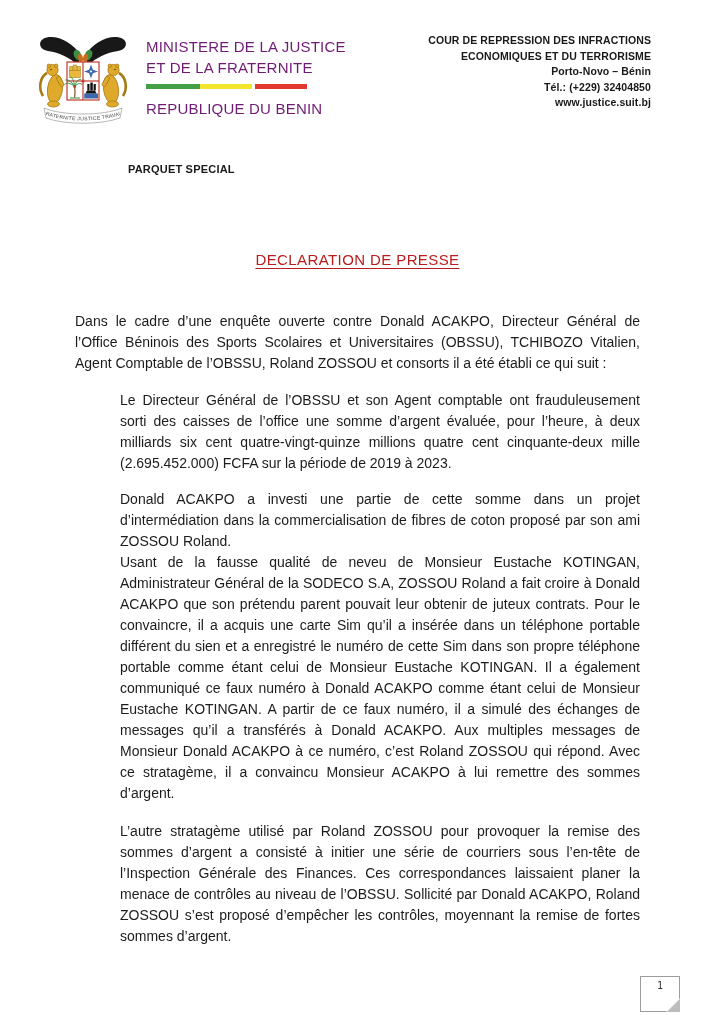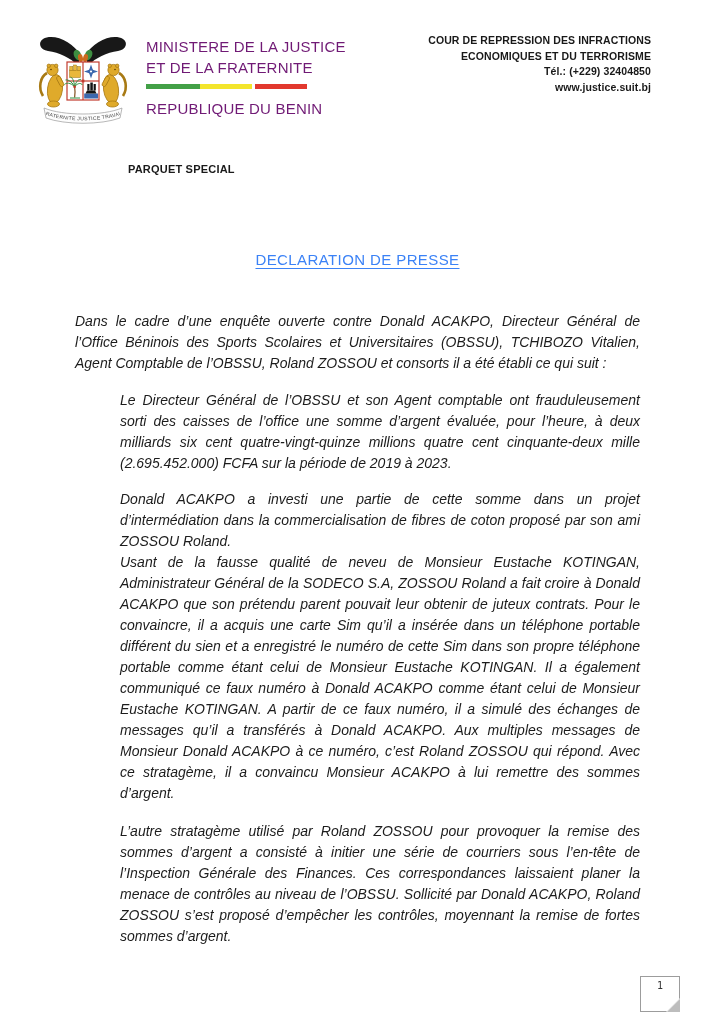--- a/index.html
+++ b/index.html
@@ -20,26 +20,26 @@
   .seg-gap { width:3px; background:#fff !important; }
   .seg-red { width:52px; }
 
   .court { position:absolute; top:33px; right:62px; text-align:right; }
   .court-line { font-size:10.5px; font-weight:bold; line-height:15.5px; color:#191919; letter-spacing:.1px; white-space:nowrap; }
 
   
   .service-label { position:absolute; left:128px; top:163px; font-size:11px; font-weight:bold; color:#1a1a1a; letter-spacing:.2px; }
   .doc-title {
     position:absolute; left:75px; right:73px; top:251px; margin:0;
-    text-align:center; font-size:15px; font-weight:normal; color:#3b82f6;
+    text-align:center; font-size:15px; font-weight:normal; color:#b91c1c;
     letter-spacing:.4px; text-decoration:underline; text-underline-offset:3px;
   }
 
   
-  .doc-body { position:absolute; left:75px; top:311px; width:565px; font-size:14px; line-height:21px; text-align:justify; color:#1c1c1c;font-style:italic; }
+  .doc-body { position:absolute; left:75px; top:311px; width:565px; font-size:14px; line-height:21px; text-align:justify; color:#1c1c1c; }
   .para { margin:0 0 15px 0; }
   .para.indent { margin-left:45px; }
   .para.p1 { margin-bottom:16px; }
   .para.p3 { margin-bottom:0; }
   .para.p4 { margin-bottom:17px; }
   .para.p5 { margin-bottom:0; }
 
   
   .page-num-box {
     position:absolute; right:33px; bottom:3px; width:38px; height:34px;
@@ -148,20 +148,21 @@
         <span class="seg seg-yellow" style="background: rgb(243, 229, 44);"></span>
         <span class="seg seg-gap"></span>
         <span class="seg seg-red" style="background: rgb(226, 56, 46);"></span>
       </div>
       <div class="ministry-line">REPUBLIQUE DU BENIN</div>
     </div>
 
     <div class="court">
       <div class="court-line">COUR DE REPRESSION DES INFRACTIONS</div>
       <div class="court-line">ECONOMIQUES ET DU TERRORISME</div>
+      <div class="court-line">Porto-Novo – Bénin</div>
       <div class="court-line">Tél.: (+229) 32404850</div>
       <div class="court-line">www.justice.suit.bj</div>
     </div>
   </header>
 
   <div class="service-label">PARQUET SPECIAL</div>
   <h1 class="doc-title">DECLARATION DE PRESSE</h1>
 
   <main class="doc-body">
     <p class="para p1">Dans le cadre d’une enquête ouverte contre Donald ACAKPO, Directeur Général de l’Office Béninois des Sports Scolaires et Universitaires (OBSSU), TCHIBOZO Vitalien, Agent Comptable de l’OBSSU, Roland ZOSSOU et consorts il a été établi ce qui suit :</p>

